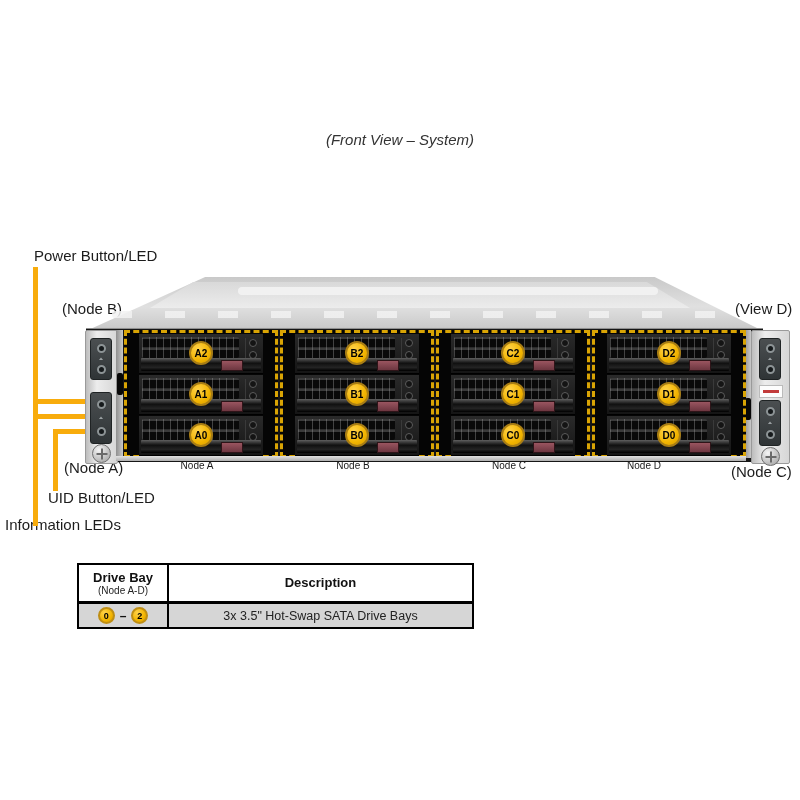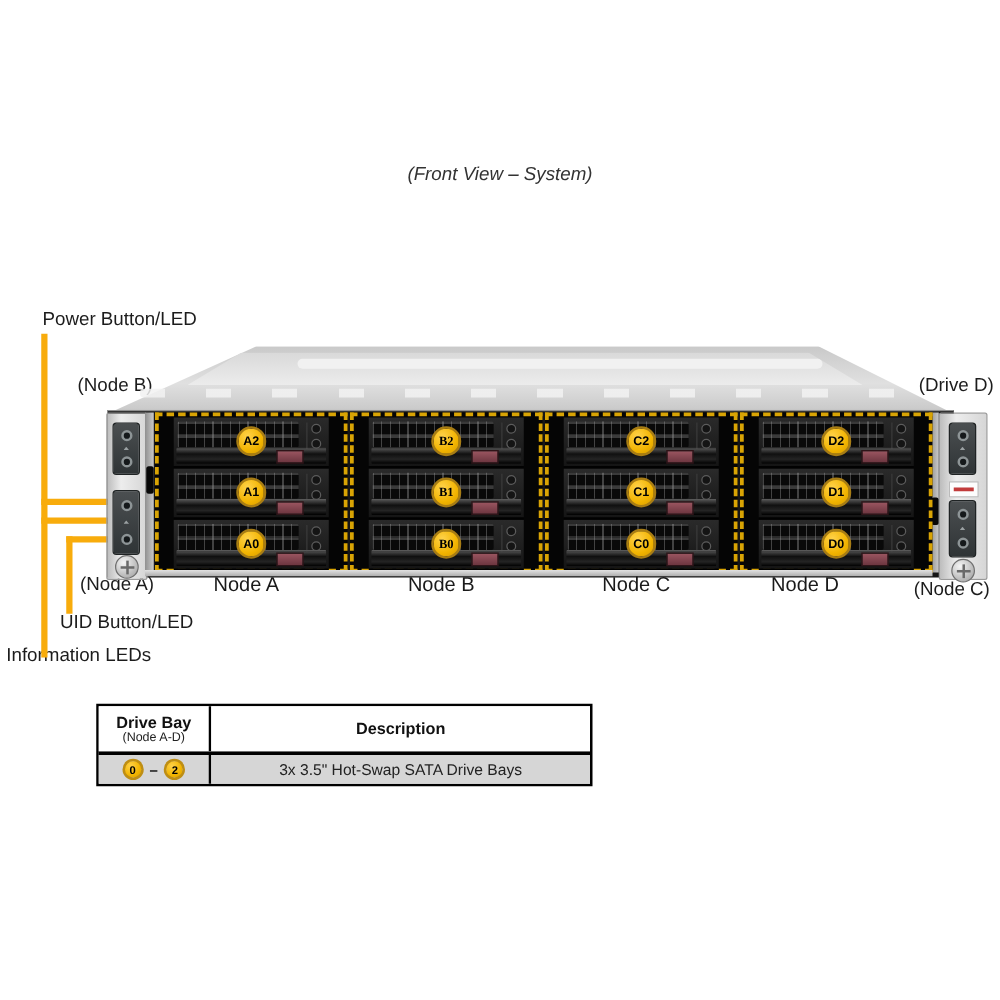--- a/index.html
+++ b/index.html
@@ -61,21 +61,21 @@
   .leds i{display:block;width:6px;height:6px;border-radius:50%;background:#141414;border:1px solid #5c5c5c;}
   .handle{position:absolute;left:2px;right:2px;bottom:2px;height:12px;border-radius:1px;
         background:linear-gradient(#4e4e4e,#101010 35%,#242424 70%,#000);border-top:1px solid #585858;}
   .latch{position:absolute;right:18px;top:1px;width:20px;height:9px;
         background:linear-gradient(#9a5560,#6d3640);border:1px solid #2e1418;}
   .badge{position:absolute;left:calc(50% - 12px);top:7px;width:24px;height:24px;border-radius:50%;
         background:radial-gradient(circle at 35% 30%,#ffd24a,#F2B400 60%,#d39a00);
         border:2px solid #a87d14;box-sizing:border-box;color:#000;font-size:10px;font-weight:bold;
         display:flex;align-items:center;justify-content:center;}
 
-  .node-name{top:460px;width:160px;text-align:center;font-size:16px;color:#1a1a1a;}
+  .node-name{top:460px;width:160px;text-align:center;font-size:10px;color:#1a1a1a;}
 
   
   .tbl{left:77px;top:563px;width:397px;border:2px solid #000;background:#fff;box-sizing:border-box;}
   .tbl-row{display:grid;grid-template-columns:90px 1fr;}
   .tbl-head .cell{background:#fff;height:36px;}
   .tbl-head{border-bottom:3px solid #000;}
   .cell{display:flex;align-items:center;justify-content:center;box-sizing:border-box;}
   .cell.c1{border-right:2px solid #000;flex-direction:column;}
   .h-main{font-size:13px;font-weight:bold;color:#111;line-height:14px;}
   .h-sub{font-size:10px;color:#222;line-height:11px;}
@@ -92,21 +92,21 @@
 
 <div class="canvas">
 
   <div class="abs fig-title">(Front View – System)</div>
 
   <div class="abs lbl" style="left:2px;top:247px;margin-left:32px;">Power Button/LED</div>
   <div class="abs lbl" style="left:48px;top:489px;">UID Button/LED</div>
   <div class="abs lbl" style="left:5px;top:516px;">Information LEDs</div>
 
   <div class="abs lbl" style="left:62px;top:300px;">(Node B)</div>
-  <div class="abs lbl" style="left:735px;top:300px;">(Drive D)</div>
+  <div class="abs lbl" style="left:735px;top:300px;">(View D)</div>
   <div class="abs lbl" style="left:64px;top:459px;">(Node A)</div>
   <div class="abs lbl" style="left:731px;top:463px;">(Node C)</div>
 
   <div class="abs cline" style="left:33px;top:267px;width:5px;height:259px;"></div>
   <div class="abs cline" style="left:33px;top:399px;width:64px;height:5px;"></div>
   <div class="abs cline" style="left:33px;top:414px;width:64px;height:5px;"></div>
   <div class="abs cline" style="left:53px;top:429px;width:44px;height:5px;"></div>
   <div class="abs cline" style="left:53px;top:429px;width:5px;height:62px;"></div>
 
   <div class="abs lid"></div>
@@ -179,21 +179,21 @@
           <i></i>
           <i></i>
         </div>
       <div class="handle">
           <div class="latch"></div>
         </div>
       <div class="badge">A0</div>
     </div>
   </div>
 
-  <div class="node-col" style="left:280px;font-family:Liberation Serif, serif;">
+  <div class="node-col" style="left:280px;">
     <div class="drive">
       <div class="grille"></div>
       <div class="leds">
           <i></i>
           <i></i>
         </div>
       <div class="handle">
           <div class="latch"></div>
         </div>
       <div class="badge">B2</div>

